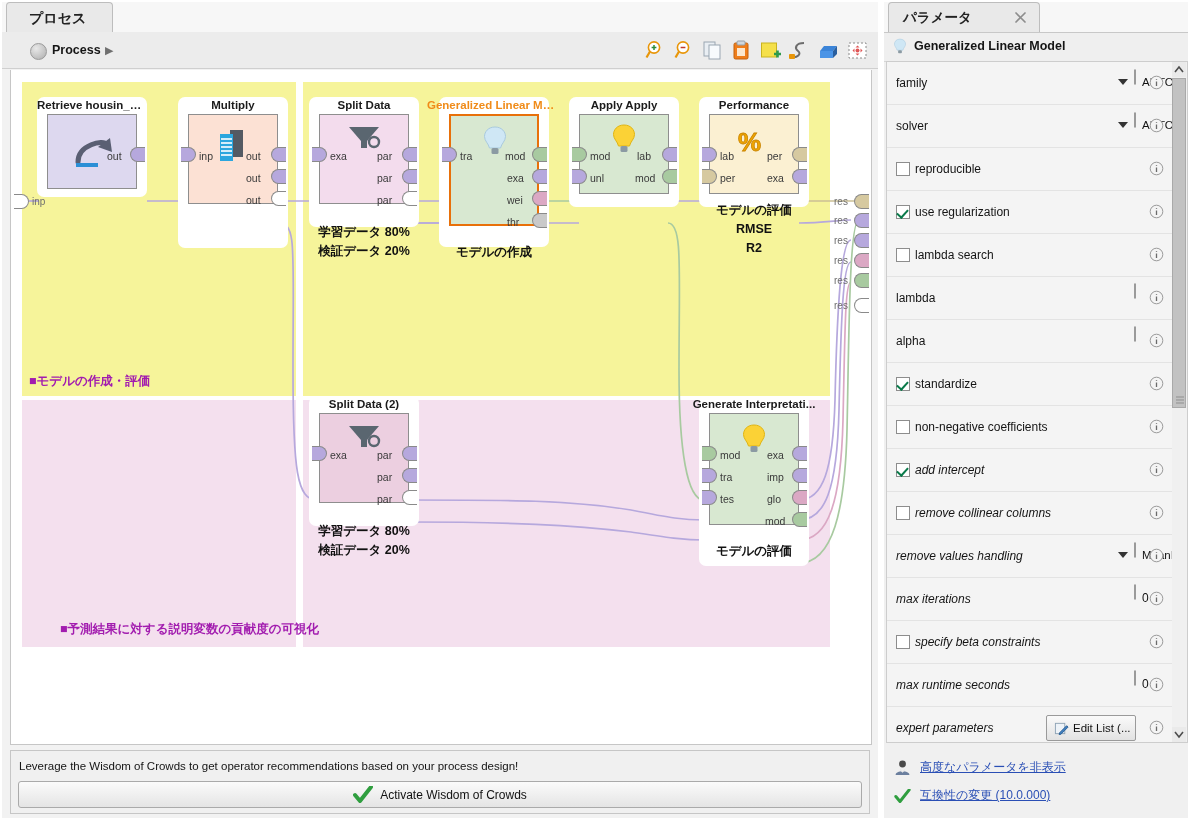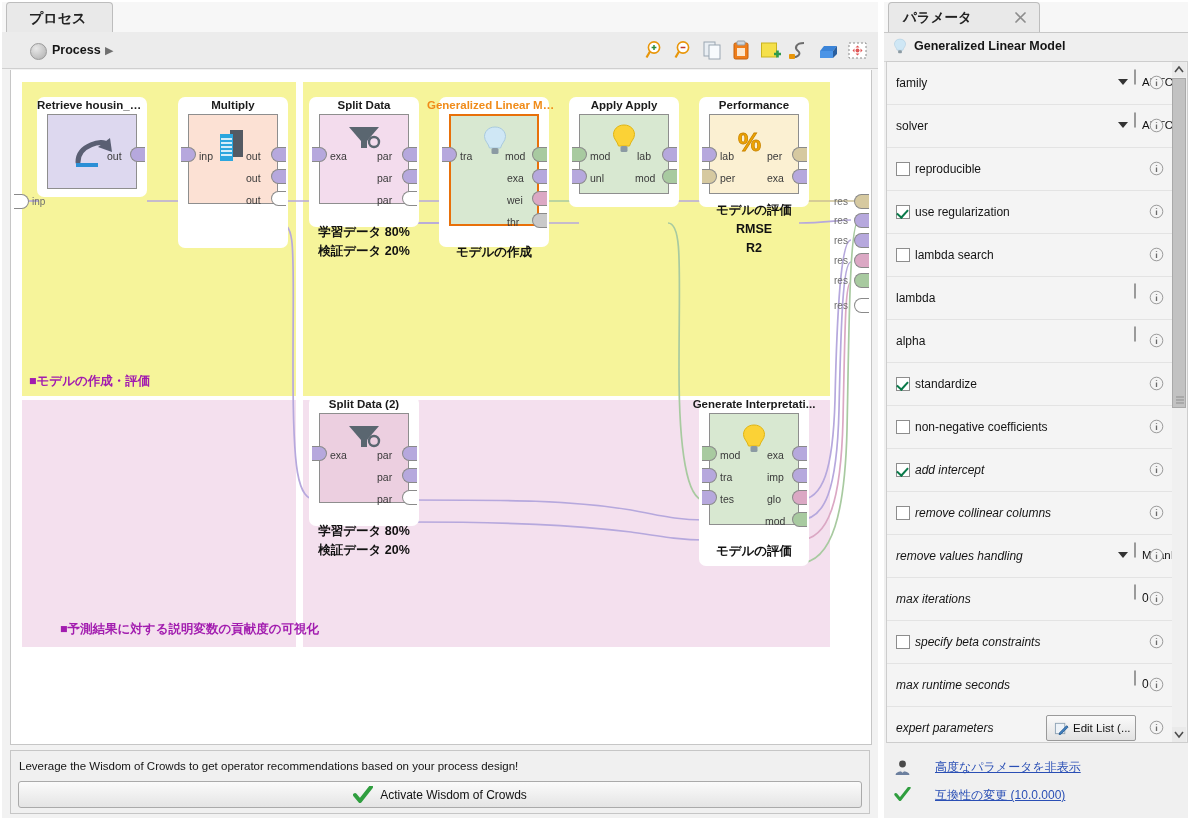--- a/index.html
+++ b/index.html
@@ -166,21 +166,21 @@
   }
   #pscroll{
     position:absolute;left:288px;top:59px;width:16px;height:682px;background:#f0f0f0;
     border:1px solid #cdcdcd;border-left:none;box-sizing:border-box;
   }
   .sb-btn{position:absolute;left:0;width:14px;height:15px;background:#eaeaea;cursor:pointer;}
   #sb-up{top:0;}
   #sb-down{bottom:0;}
   .sb-thumb{position:absolute;left:0;width:14px;background:#c2c2c2;border:1px solid #a9a9a9;box-sizing:border-box;cursor:pointer;}
   .p-footer{position:absolute;left:2px;top:743px;width:302px;height:72px;background:#f0f0f0;}
-  .p-link-row{position:absolute;left:8px;display:flex;align-items:flex-start;gap:24px;}
+  .p-link-row{position:absolute;left:8px;display:flex;align-items:flex-end;gap:9px;}
   .p-link{font-size:12px;color:#2a4fb5;text-decoration:underline;cursor:pointer;white-space:nowrap;}
   .nowrap{white-space:nowrap;}
 </style>
 </head>
 <body>
 
 <div id="app">
 
   <div id="process-panel">
 

